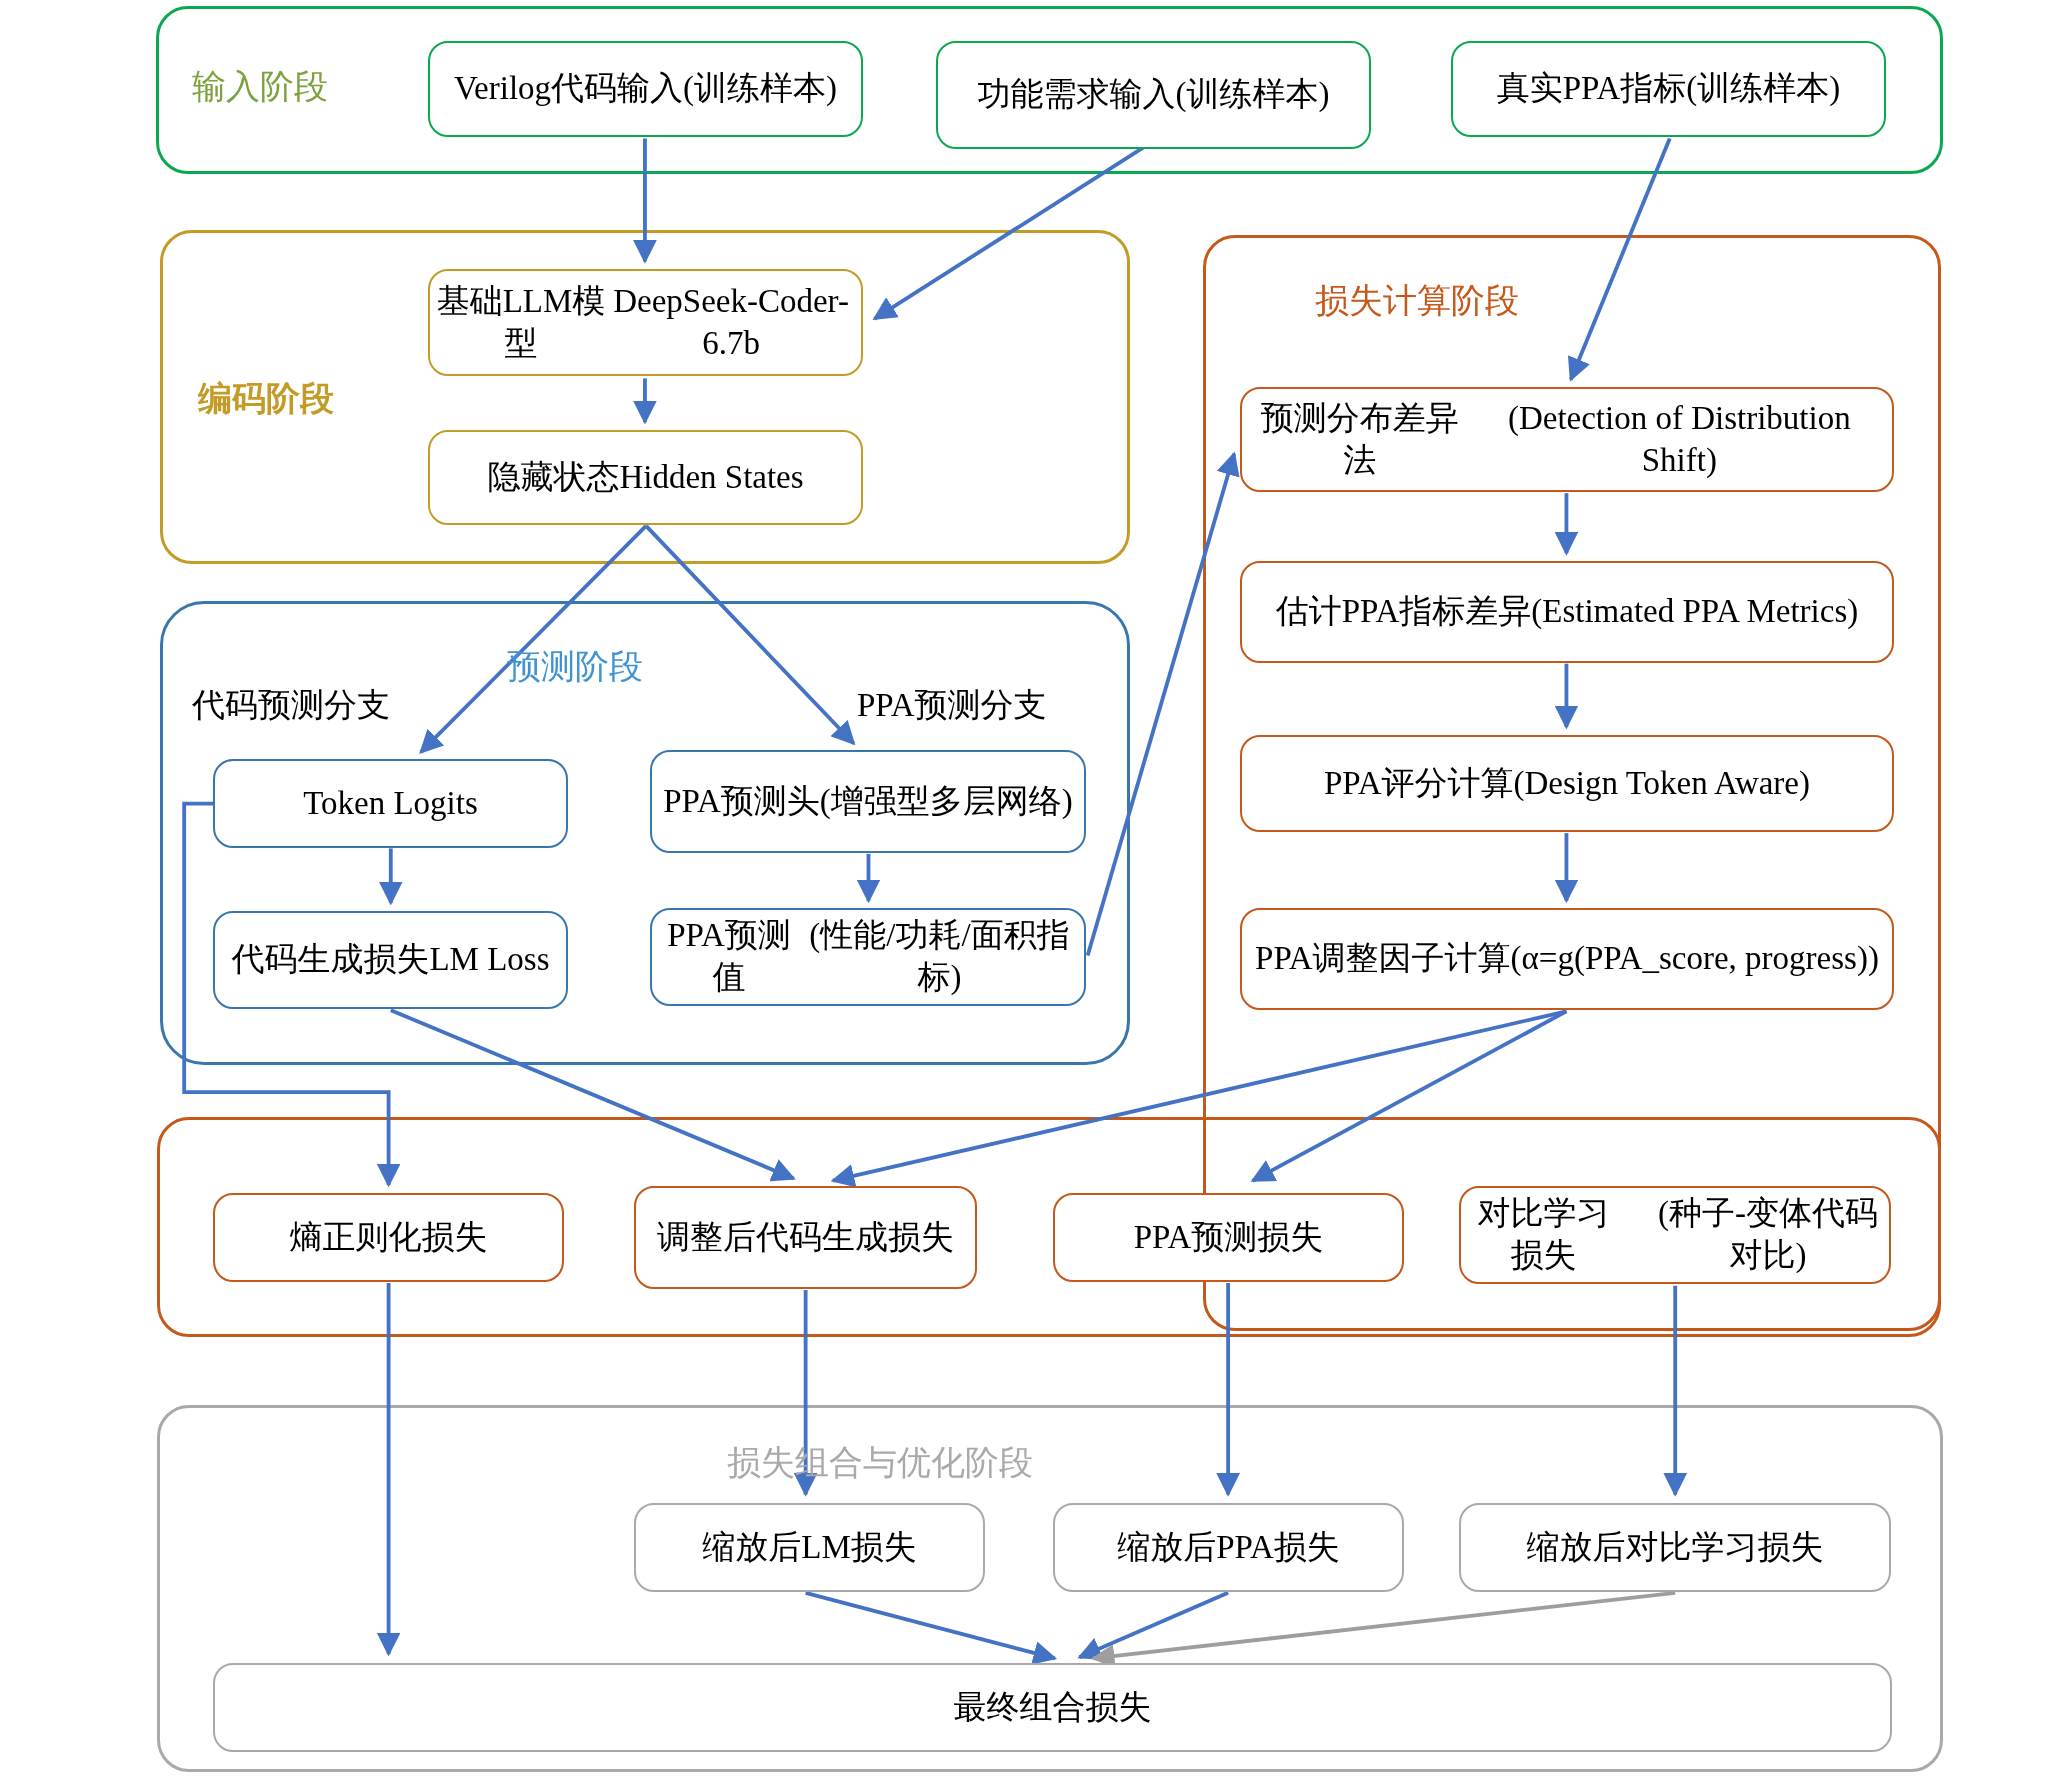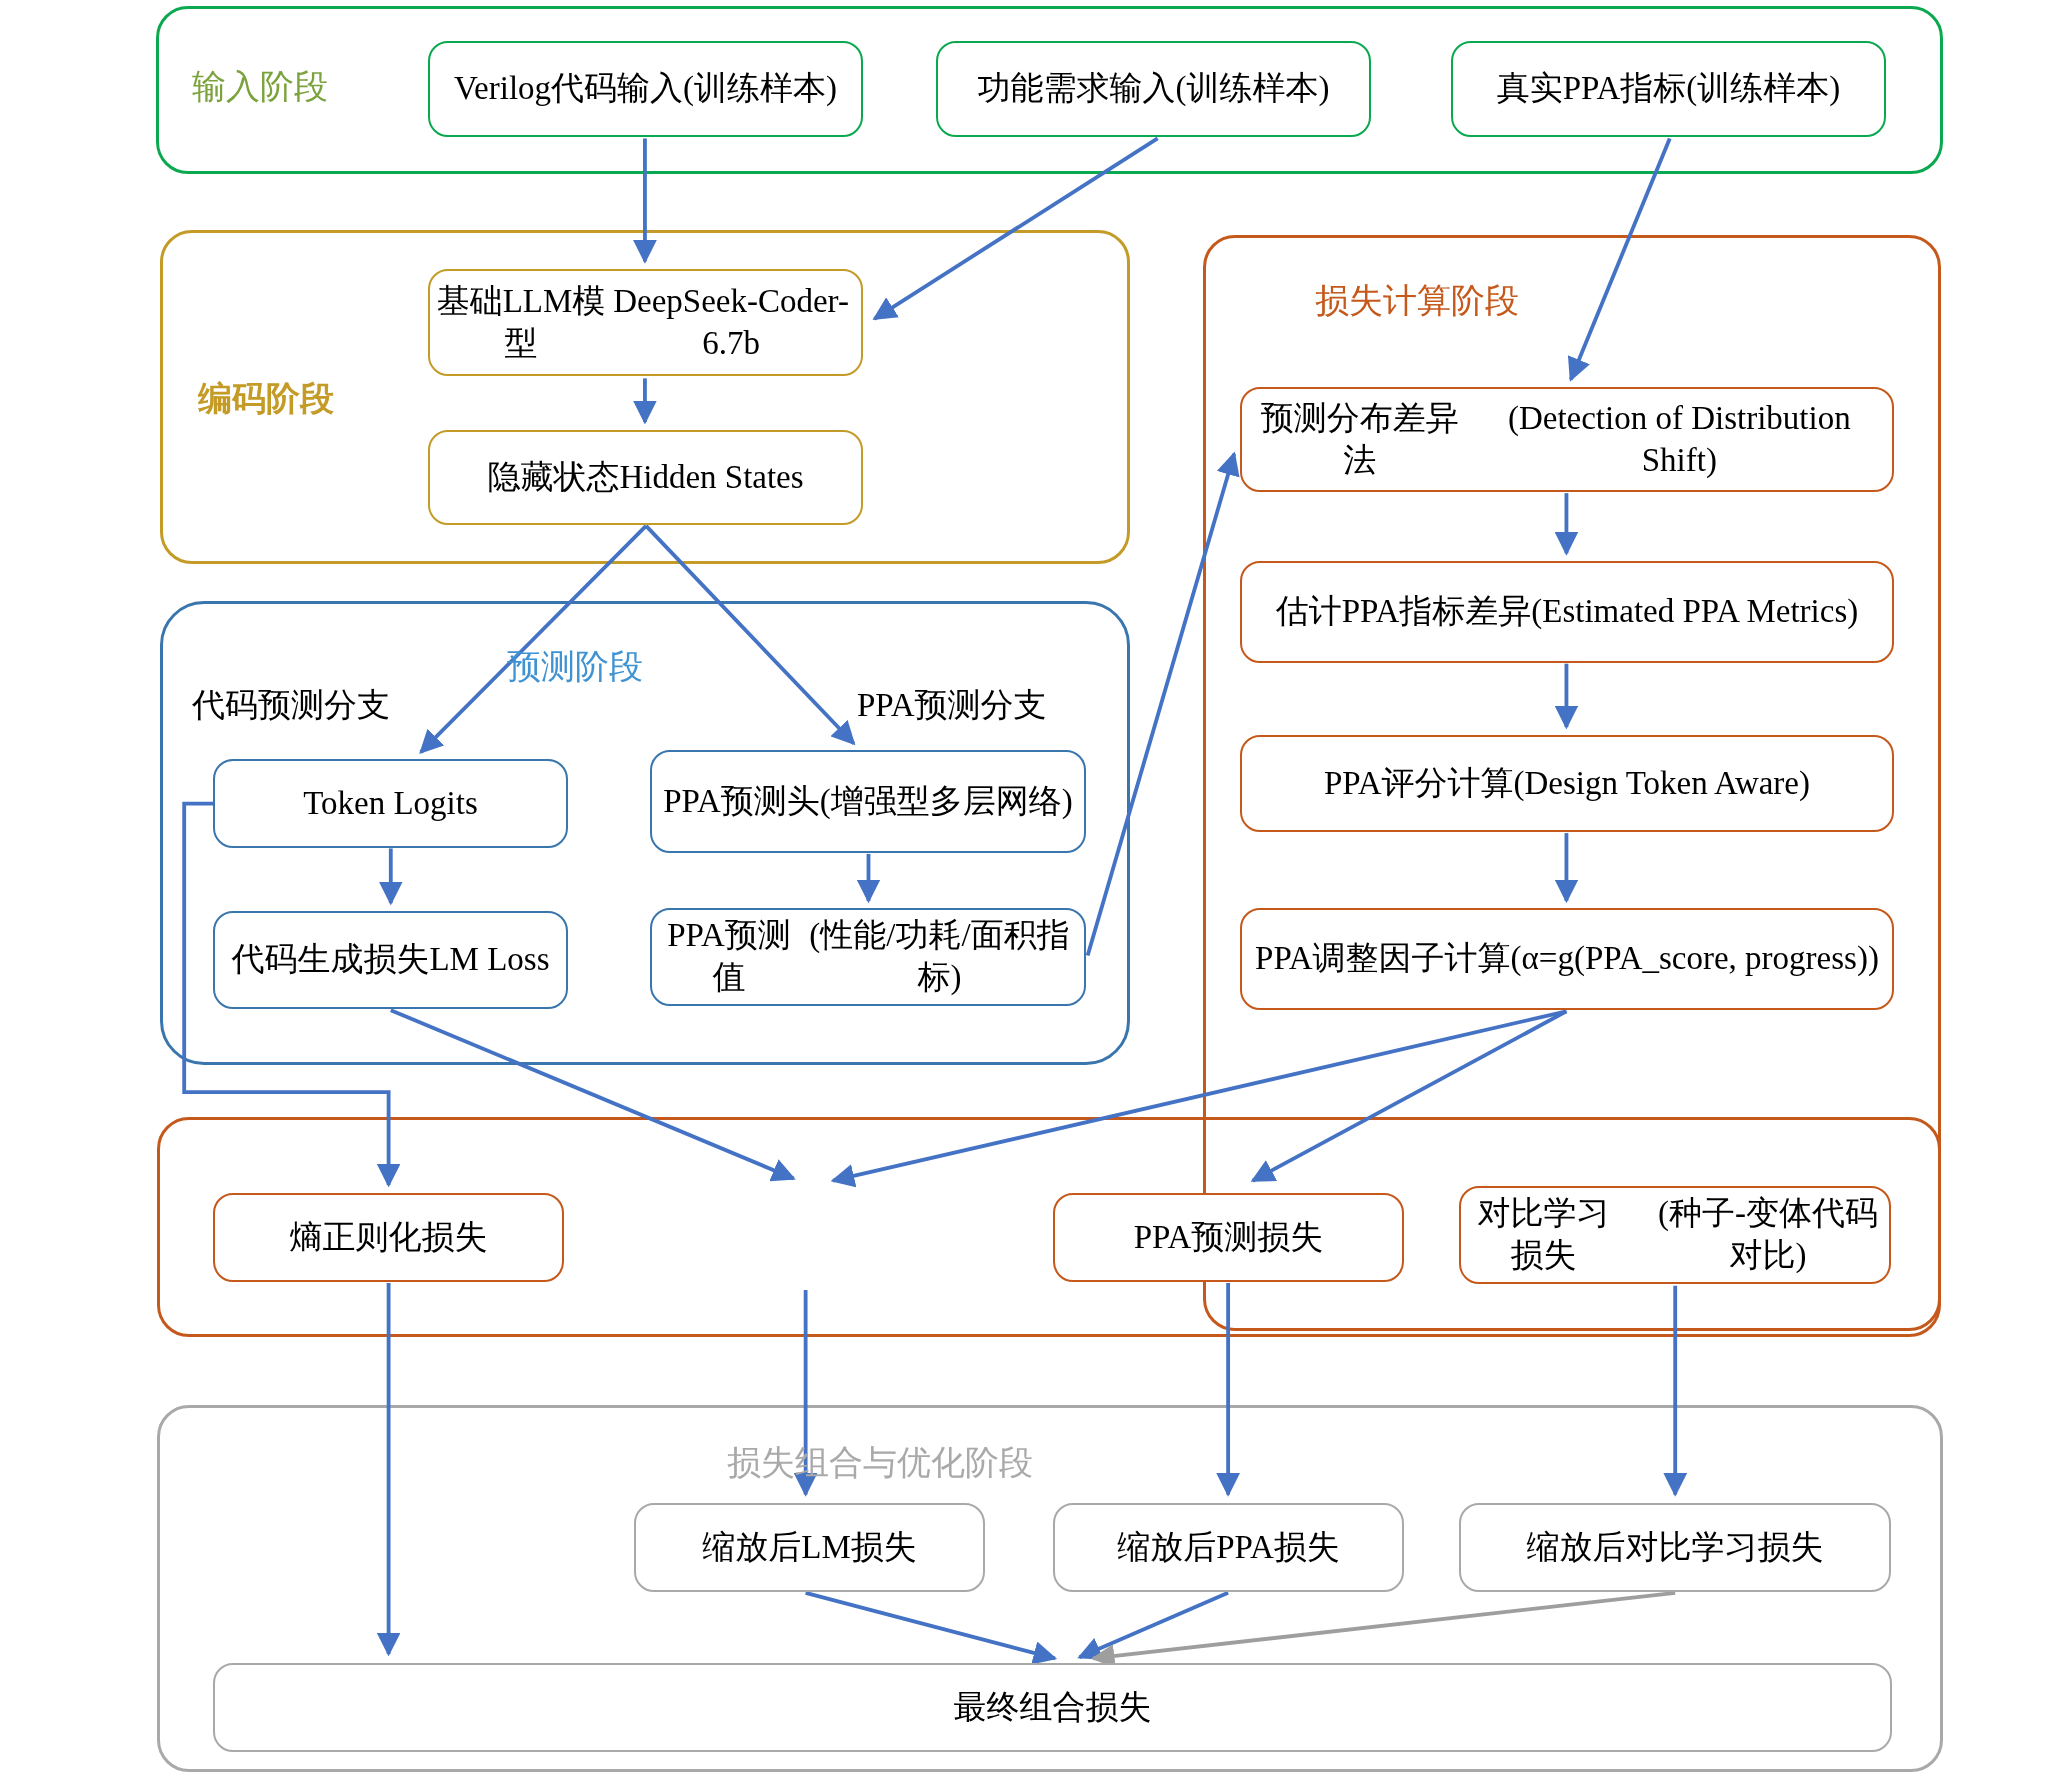--- a/index.html
+++ b/index.html
@@ -87,21 +87,21 @@
   <div class="stage-label lbl-loss" style="left:1315px;top:278px;">损失计算阶段</div>
   <div class="stage-label lbl-combine" style="left:727px;top:1440px;">损失组合与优化阶段</div>
 
   <div class="branch-label" style="left:192px;top:683px;">代码预测分支</div>
   <div class="branch-label" style="left:857px;top:683px;">PPA预测分支</div>
 
   <div class="node n-green" style="left:428px;top:41px;width:435px;height:96px;">
     <span>Verilog代码输入</span>
     <span>(训练样本)</span>
   </div>
-  <div class="node n-green" style="left:936px;top:41px;width:435px;height:96px;">
+  <div class="node n-green" style="left:936px;top:41px;width:435px;height:108px;">
     <span>功能需求输入</span>
     <span>(训练样本)</span>
   </div>
   <div class="node n-green" style="left:1451px;top:41px;width:435px;height:96px;">
     <span>真实PPA指标</span>
     <span>(训练样本)</span>
   </div>
 
   <div class="node n-gold" style="left:428px;top:269px;width:435px;height:107px;">
     <span>基础LLM模型</span>
@@ -141,20 +141,24 @@
     <span>(Design Token Aware)</span>
   </div>
   <div class="node n-orange" style="left:1240px;top:908px;width:654px;height:102px;">
     <span>PPA调整因子计算</span>
     <span>(α=g(PPA_score, progress))</span>
   </div>
 
   <div class="node n-orange" style="left:213px;top:1193px;width:351px;height:89px;">
     <span>熵正则化损失</span>
   </div>
+  <div class="node n-orange" style="left:634px;top:1186px;width:343px;height:103px;">
+    <span>调整后代码生成</span>
+    <span>损失</span>
+  </div>
   <div class="node n-orange" style="left:1053px;top:1193px;width:351px;height:89px;">
     <span>PPA预测损失</span>
   </div>
   <div class="node n-orange" style="left:1459px;top:1186px;width:432px;height:98px;gap:32px;">
     <span>对比学习损失</span>
     <span>(种子-变体代码对比)</span>
   </div>
 
   <div class="node n-gray" style="left:634px;top:1503px;width:351px;height:89px;">
     <span>缩放后LM损失</span>

